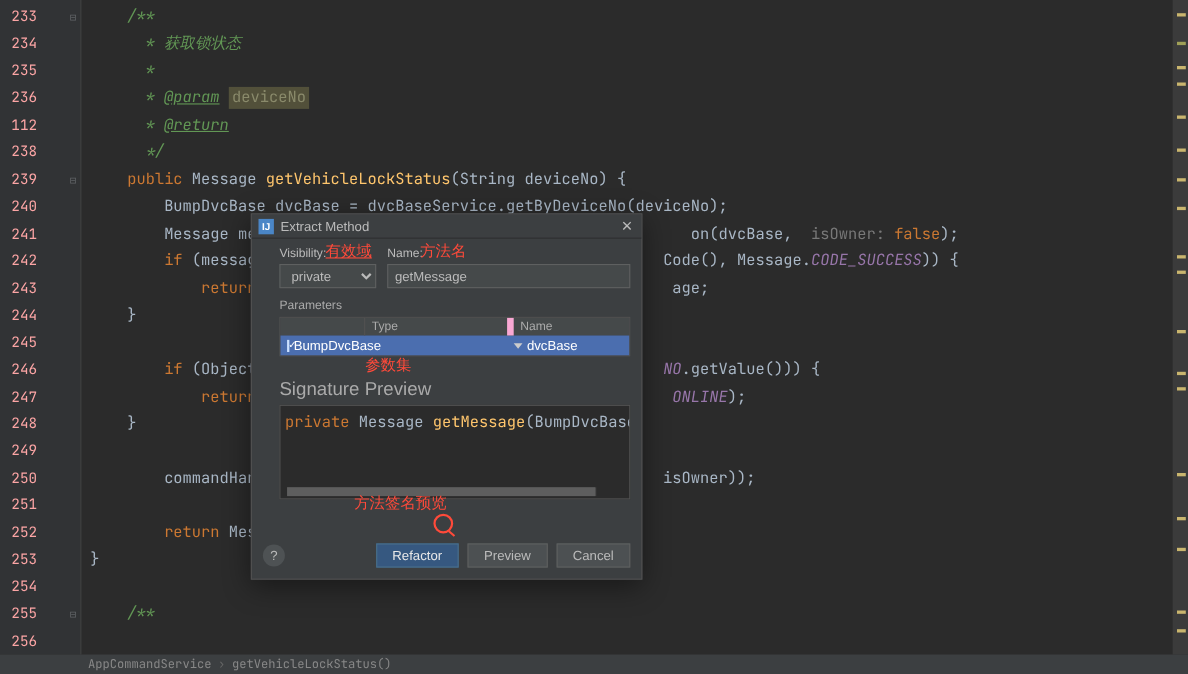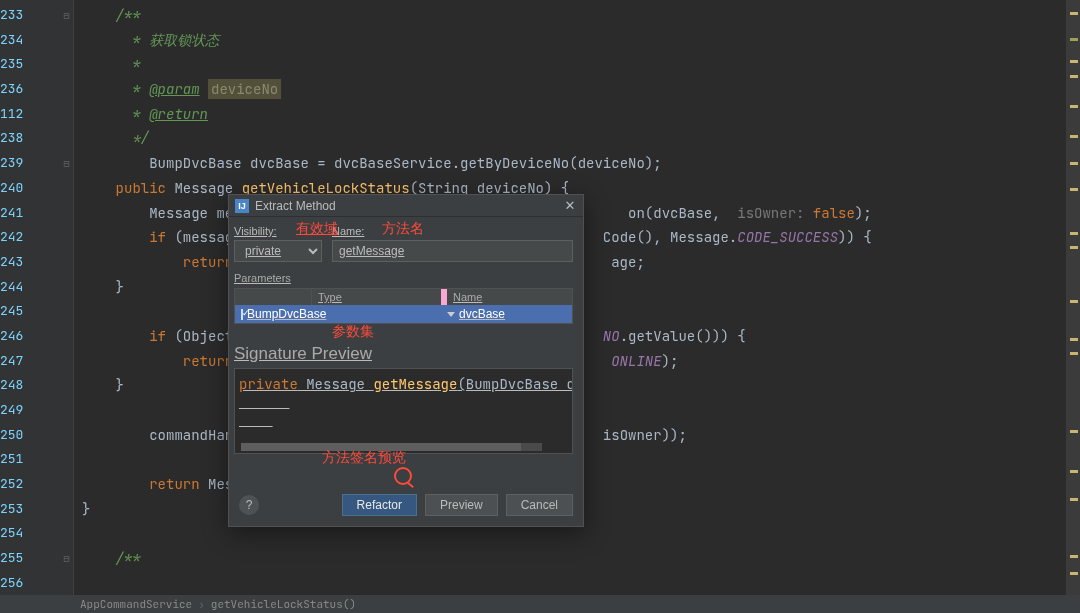--- a/index.html
+++ b/index.html
@@ -14,22 +14,22 @@
     position:relative;
   }
   .editor {
     display:flex;
     height:595px;
     background:#2b2b2b;
   }
   .gutter {
     width:60px;
     background:#313335;
-    color:#7dd3fc;
-    text-align:left;
+    color:#fca5a5;
+    text-align:center;
     padding-right:16px;
     padding-top:3px;
     font-size:13px;
     user-select:none;
   }
   .gutter div { height:24.7px; line-height:24.7px; }
   .fold-col {
     width:14px;
     background:#313335;
     border-right:1px solid #404040;
@@ -86,21 +86,21 @@
   }
   .dlg-title .icon {
     width:14px; height:14px; background:#4a86c7; color:#fff;
     font-size:9px; font-weight:bold; display:flex; align-items:center; justify-content:center;
     margin-right:6px;
   }
   .dlg-title .closebtn {
     margin-left:auto; width:14px; height:14px; color:#bbb; font-size:13px;
     display:flex; align-items:center; justify-content:center; cursor:pointer;
   }
-  .dlg-body { padding:8px 10px 0 5px; flex:1; position:relative;text-decoration:underline; }
+  .dlg-body { padding:8px 10px 0 25px; flex:1; position:relative; }
   .row-top { display:flex; gap:10px; }
   .fld { display:flex; flex-direction:column; gap:3px; }
   .fld label { color:#bbbbbb; font-size:11px; }
   select.combo, input.text {
     background:#45494a; border:1px solid #5e6060; color:#bbbbbb;
     height:22px; padding:2px 6px; font-size:12px;
   }
   .fld.vis select { width:88px; }
   .fld.name { flex:1; }
   .fld.name input { width:100%; }
@@ -223,22 +223,22 @@
     <div class="selline" style="top:324.1px;height:24.7px;"></div>
     <div class="selline" style="top:348.8px;height:24.7px;"></div>
     <div class="selline" style="top:373.5px;height:24.7px;left:0;width:80px;"></div>
 
     <div class="line"><span class="cmt">    </span><span class="docgrn">/**</span></div>
     <div class="line"><span class="docgrn">     </span><span class="docgrn"> * 获取锁状态</span></div>
     <div class="line"><span class="docgrn">     </span><span class="docgrn"> *</span></div>
     <div class="line"><span class="docgrn">     </span><span class="docgrn"> * </span><span class="doctag">@param</span> <span class="docparam">deviceNo</span></div>
     <div class="line"><span class="docgrn">     </span><span class="docgrn"> * </span><span class="doctag">@return</span></div>
     <div class="line"><span class="docgrn">     </span><span class="docgrn"> */</span></div>
+    <div class="line">    <span class="kw">public </span><span class="typ">Message </span><span class="mth">getVehicleLockStatus</span><span>(String deviceNo) {</span></div>
     <div class="line">    <span>    BumpDvcBase dvcBase = </span><span class="id">dvcBaseService</span><span>.</span><span class="id">getByDeviceNo</span><span>(deviceNo);</span></div>
-    <div class="line">    <span class="kw">public </span><span class="typ">Message </span><span class="mth">getVehicleLockStatus</span><span>(String deviceNo) {</span></div>
     <div class="line">    <span>    Message me</span><span style="visibility:hidden">xxxxxxxxxxxxxxxxxxxxxxxxxxxxxxxxxxxxxxxxxxxxxxx</span><span>on(dvcBase,  </span><span class="hint">isOwner: </span><span class="kw">false</span><span>);</span></div>
     <div class="line">    <span class="kw">    if </span>(messag<span style="visibility:hidden">xxxxxxxxxxxxxxxxxxxxxxxxxxxxxxxxxxxxxxxxxxxx</span><span>Code(), Message.</span><span class="const">CODE_SUCCESS</span><span>)) {</span></div>
     <div class="line">        <span class="kw">    return</span><span style="visibility:hidden">xxxxxxxxxxxxxxxxxxxxxxxxxxxxxxxxxxxxxxxxxxxxx</span><span>age;</span></div>
     <div class="line"><span>    }</span></div>
     <div class="line"></div>
     <div class="line">    <span class="kw">    if </span>(Object<span style="visibility:hidden">xxxxxxxxxxxxxxxxxxxxxxxxxxxxxxxxxxxxxxxxxxxx</span><span class="const">NO</span><span>.getValue())) {</span></div>
     <div class="line">        <span class="kw">    return</span><span style="visibility:hidden">xxxxxxxxxxxxxxxxxxxxxxxxxxxxxxxxxxxxxxxxxxxxx</span><span class="const">ONLINE</span><span>);</span></div>
     <div class="line"><span>    }</span></div>
     <div class="line"></div>
     <div class="line">    <span>    commandHan</span><span style="visibility:hidden">xxxxxxxxxxxxxxxxxxxxxxxxxxxxxxxxxxxxxxxxxxxx</span><span>isOwner));</span></div>

